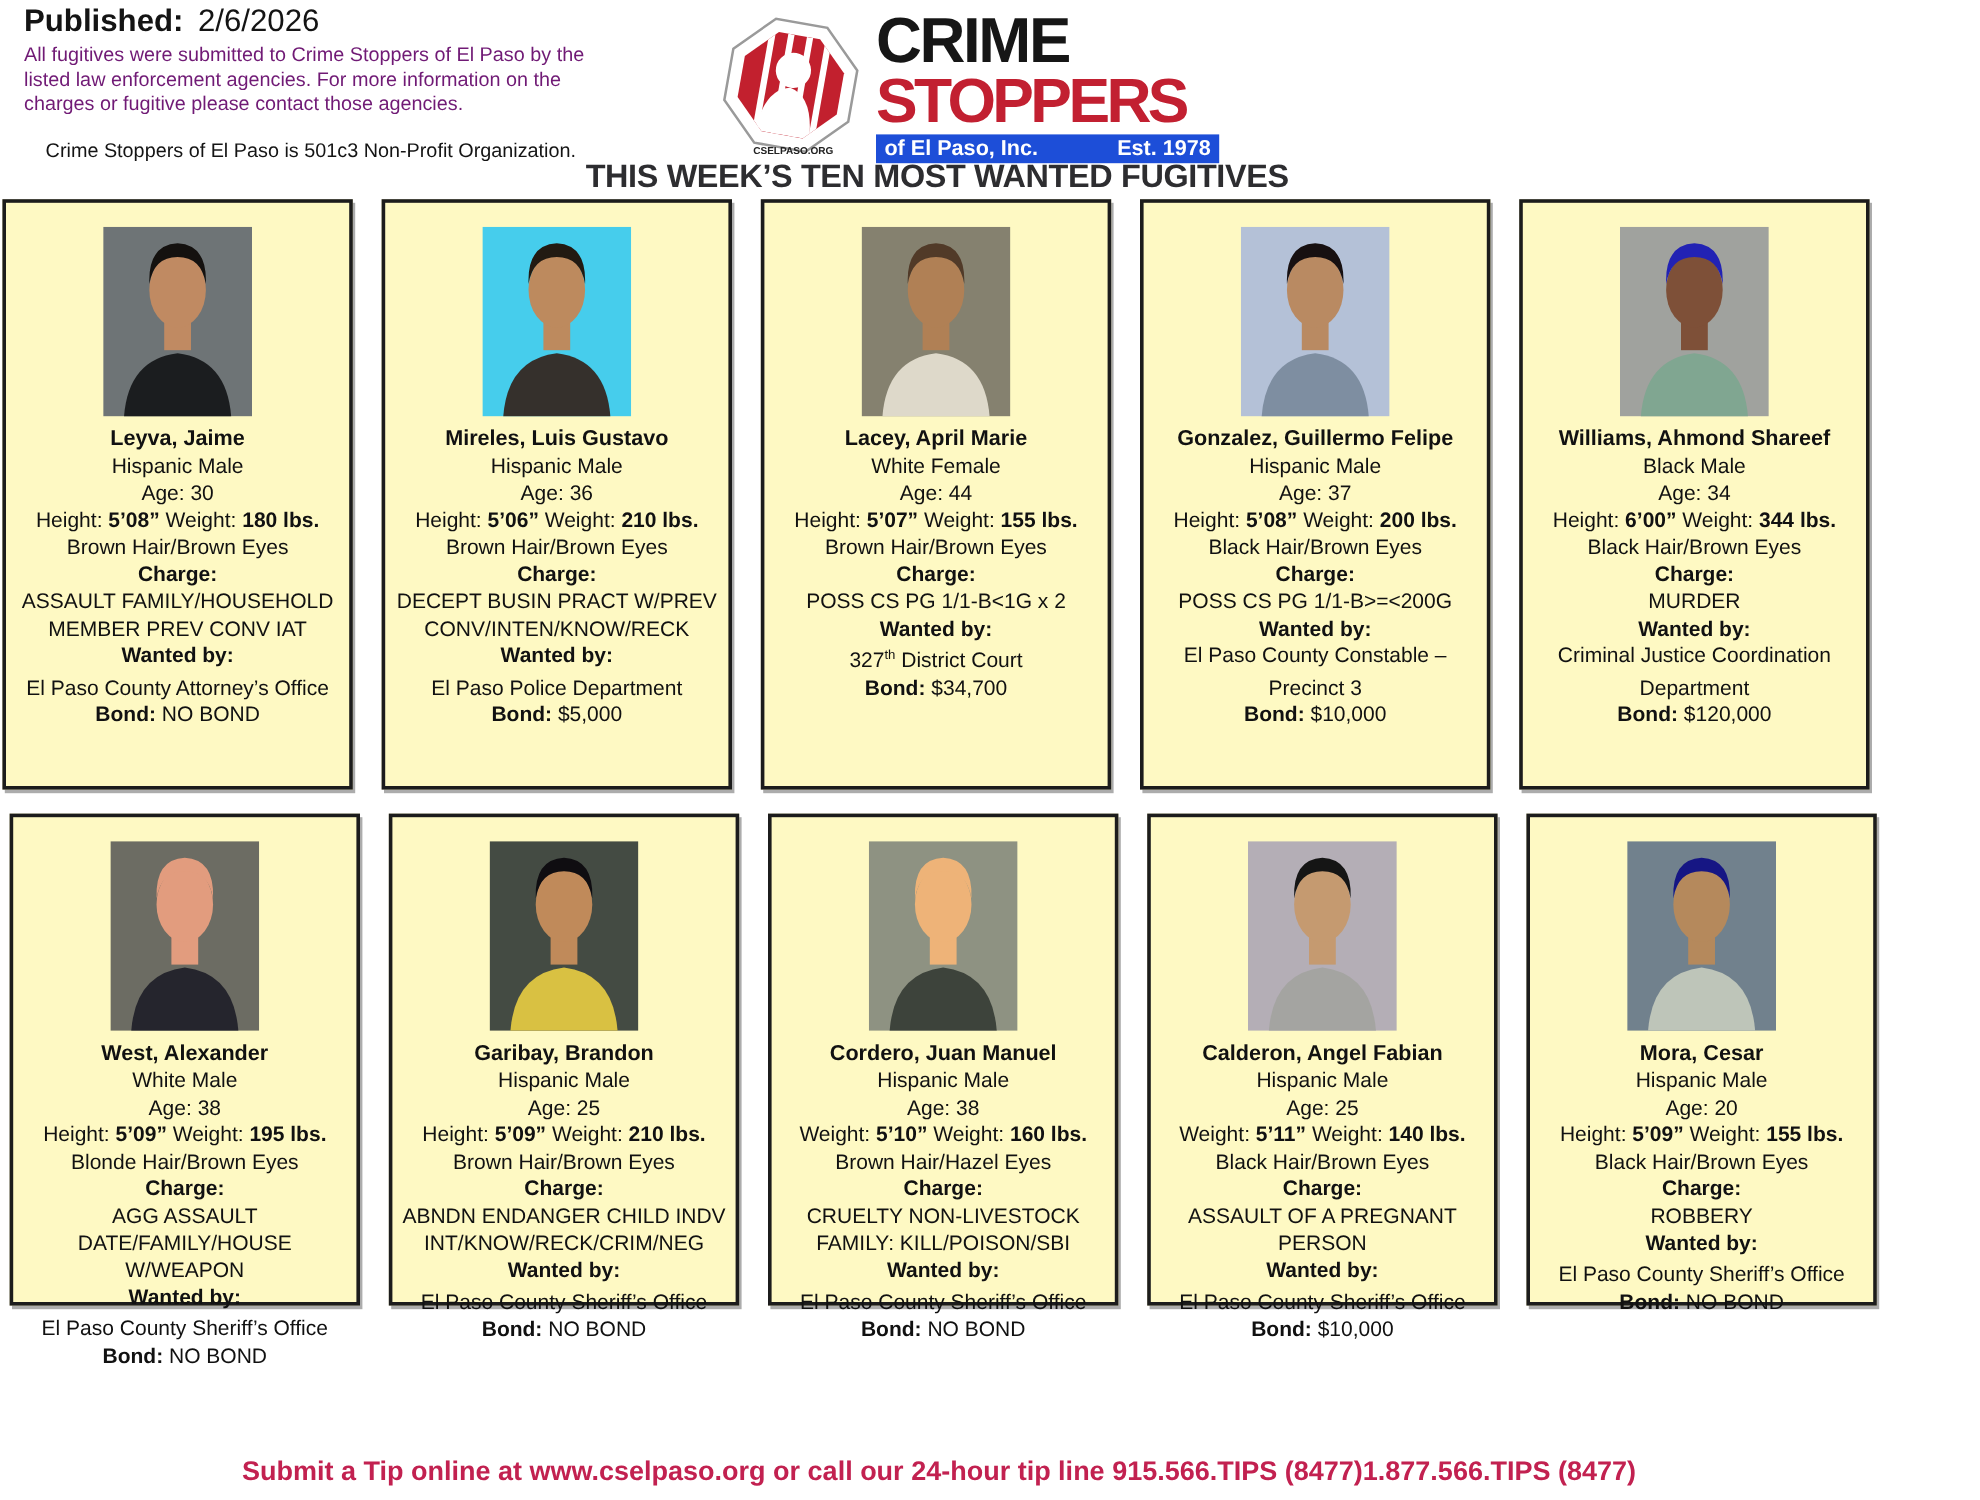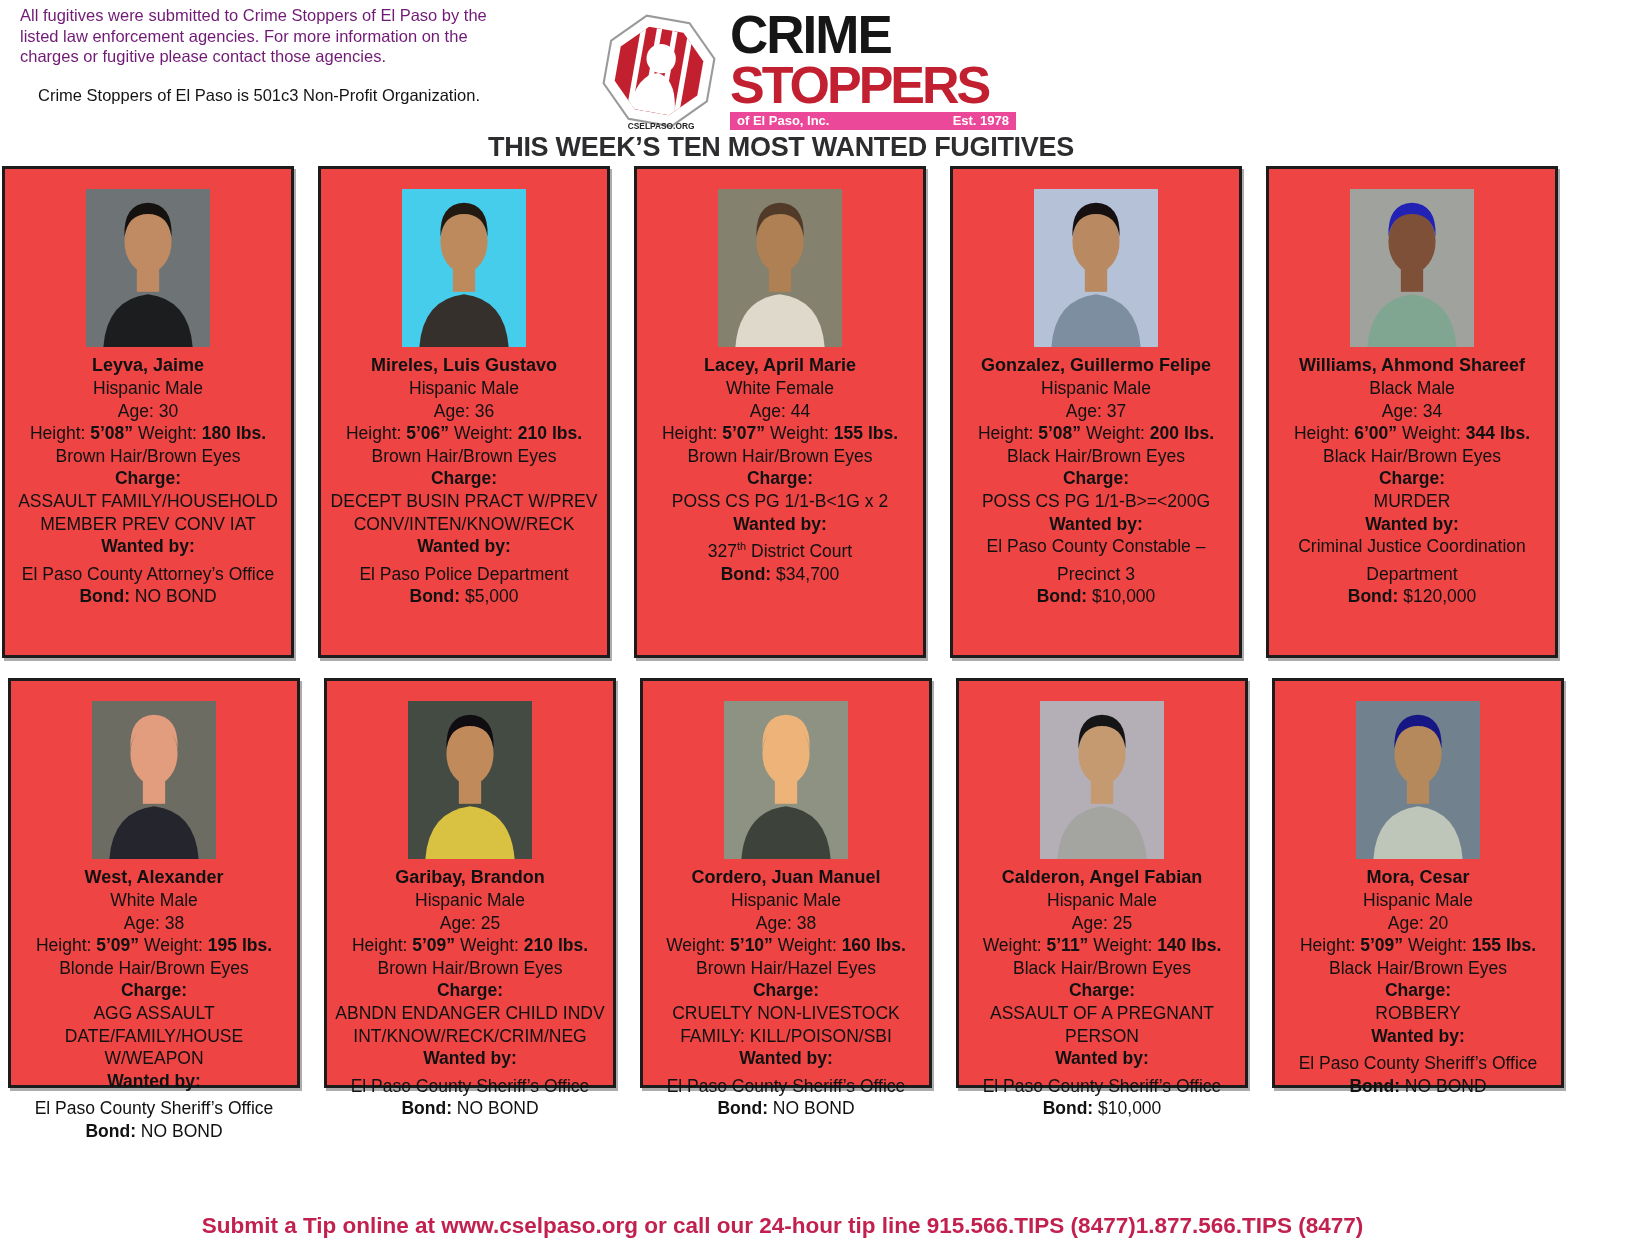--- a/index.html
+++ b/index.html
@@ -10,49 +10,50 @@
   .publine{font-size:26px;font-weight:bold;color:#141414;}
   .pubdate{font-weight:normal;margin-left:12px;}
   .disc{margin:3px 0 0;font-size:16.5px;line-height:20.5px;color:#701a75;}
   .np{margin:19px 18px 0;font-size:16.5px;color:#141414;}
   
   .logo{position:absolute;left:594px;top:6px;display:flex;align-items:flex-start;}
   .oct{width:130px;height:130px;}
   .wordmark{margin-left:6px;padding-top:4px;width:286px;}
   .crime{font-weight:900;font-size:53px;line-height:50px;letter-spacing:-2px;color:#161616;}
   .stoppers{font-weight:900;font-size:52px;line-height:51px;letter-spacing:-3px;color:#c22031;}
-  .redbar{display:flex;justify-content:space-between;background:#ec4899;color:#fff;
-          font-size:13px;font-weight:bold;padding:1px 7px 2px;margin-top:1px;}
+  .redbar{display:flex;justify-content:space-between;background:#1d4ed8;color:#fff;
+          font-size:18px;font-weight:bold;padding:1px 7px 2px;margin-top:1px;}
   
   .title{position:absolute;top:132px;left:0;width:1562px;text-align:center;
          font-size:27px;font-weight:bold;color:#2d2d30;letter-spacing:-0.3px;}
   
   .row{position:absolute;left:2px;display:flex;gap:24px;}
   .row1{top:166px;}
   .row2{top:678px;left:8px;}
   .card{width:292px;height:492px;box-sizing:border-box;border:3px solid #1c1c1c;
-        background:#ef4444;box-shadow:2px 3px 0 rgba(70,70,70,.45);
+        background:#fef9c3;box-shadow:2px 3px 0 rgba(70,70,70,.45);
         text-align:center;padding-top:20px;}
   .row2 .card{height:410px;}
   .photo{width:124px;height:158px;margin:0 auto;}
   .photo svg{display:block;width:100%;height:100%;}
   .name{font-size:18px;font-weight:bold;margin-top:7px;line-height:23px;}
   .ln{font-size:17.5px;line-height:22.6px;padding:0 5px;}
   .b{font-weight:bold;}
   sup{font-size:11px;}
   
   .footer{position:absolute;top:1213px;left:0;width:1565px;text-align:center;
           font-size:22.5px;font-weight:bold;color:#c22150;}
 </style>
 </head>
 <body>
 
 <div class="page">
 
   <div class="pub">
+    <div class="publine"><span>Published:</span><span class="pubdate">2/6/2026</span></div>
     <p class="disc">All fugitives were submitted to Crime Stoppers of El Paso by the listed law enforcement agencies. For more information on the charges or fugitive please contact those agencies.</p>
     <p class="np">Crime Stoppers of El Paso is 501c3 Non-Profit Organization.</p>
   </div>
 
   <div class="logo">
     <svg class="oct" viewBox="0 0 124 124">
       <defs>
           <clipPath id="octclip">
             <polygon points="102,78.6 78.6,102 45.4,102 22,78.6 22,45.4 45.4,22 78.6,22 102,45.4"></polygon>
           </clipPath>

